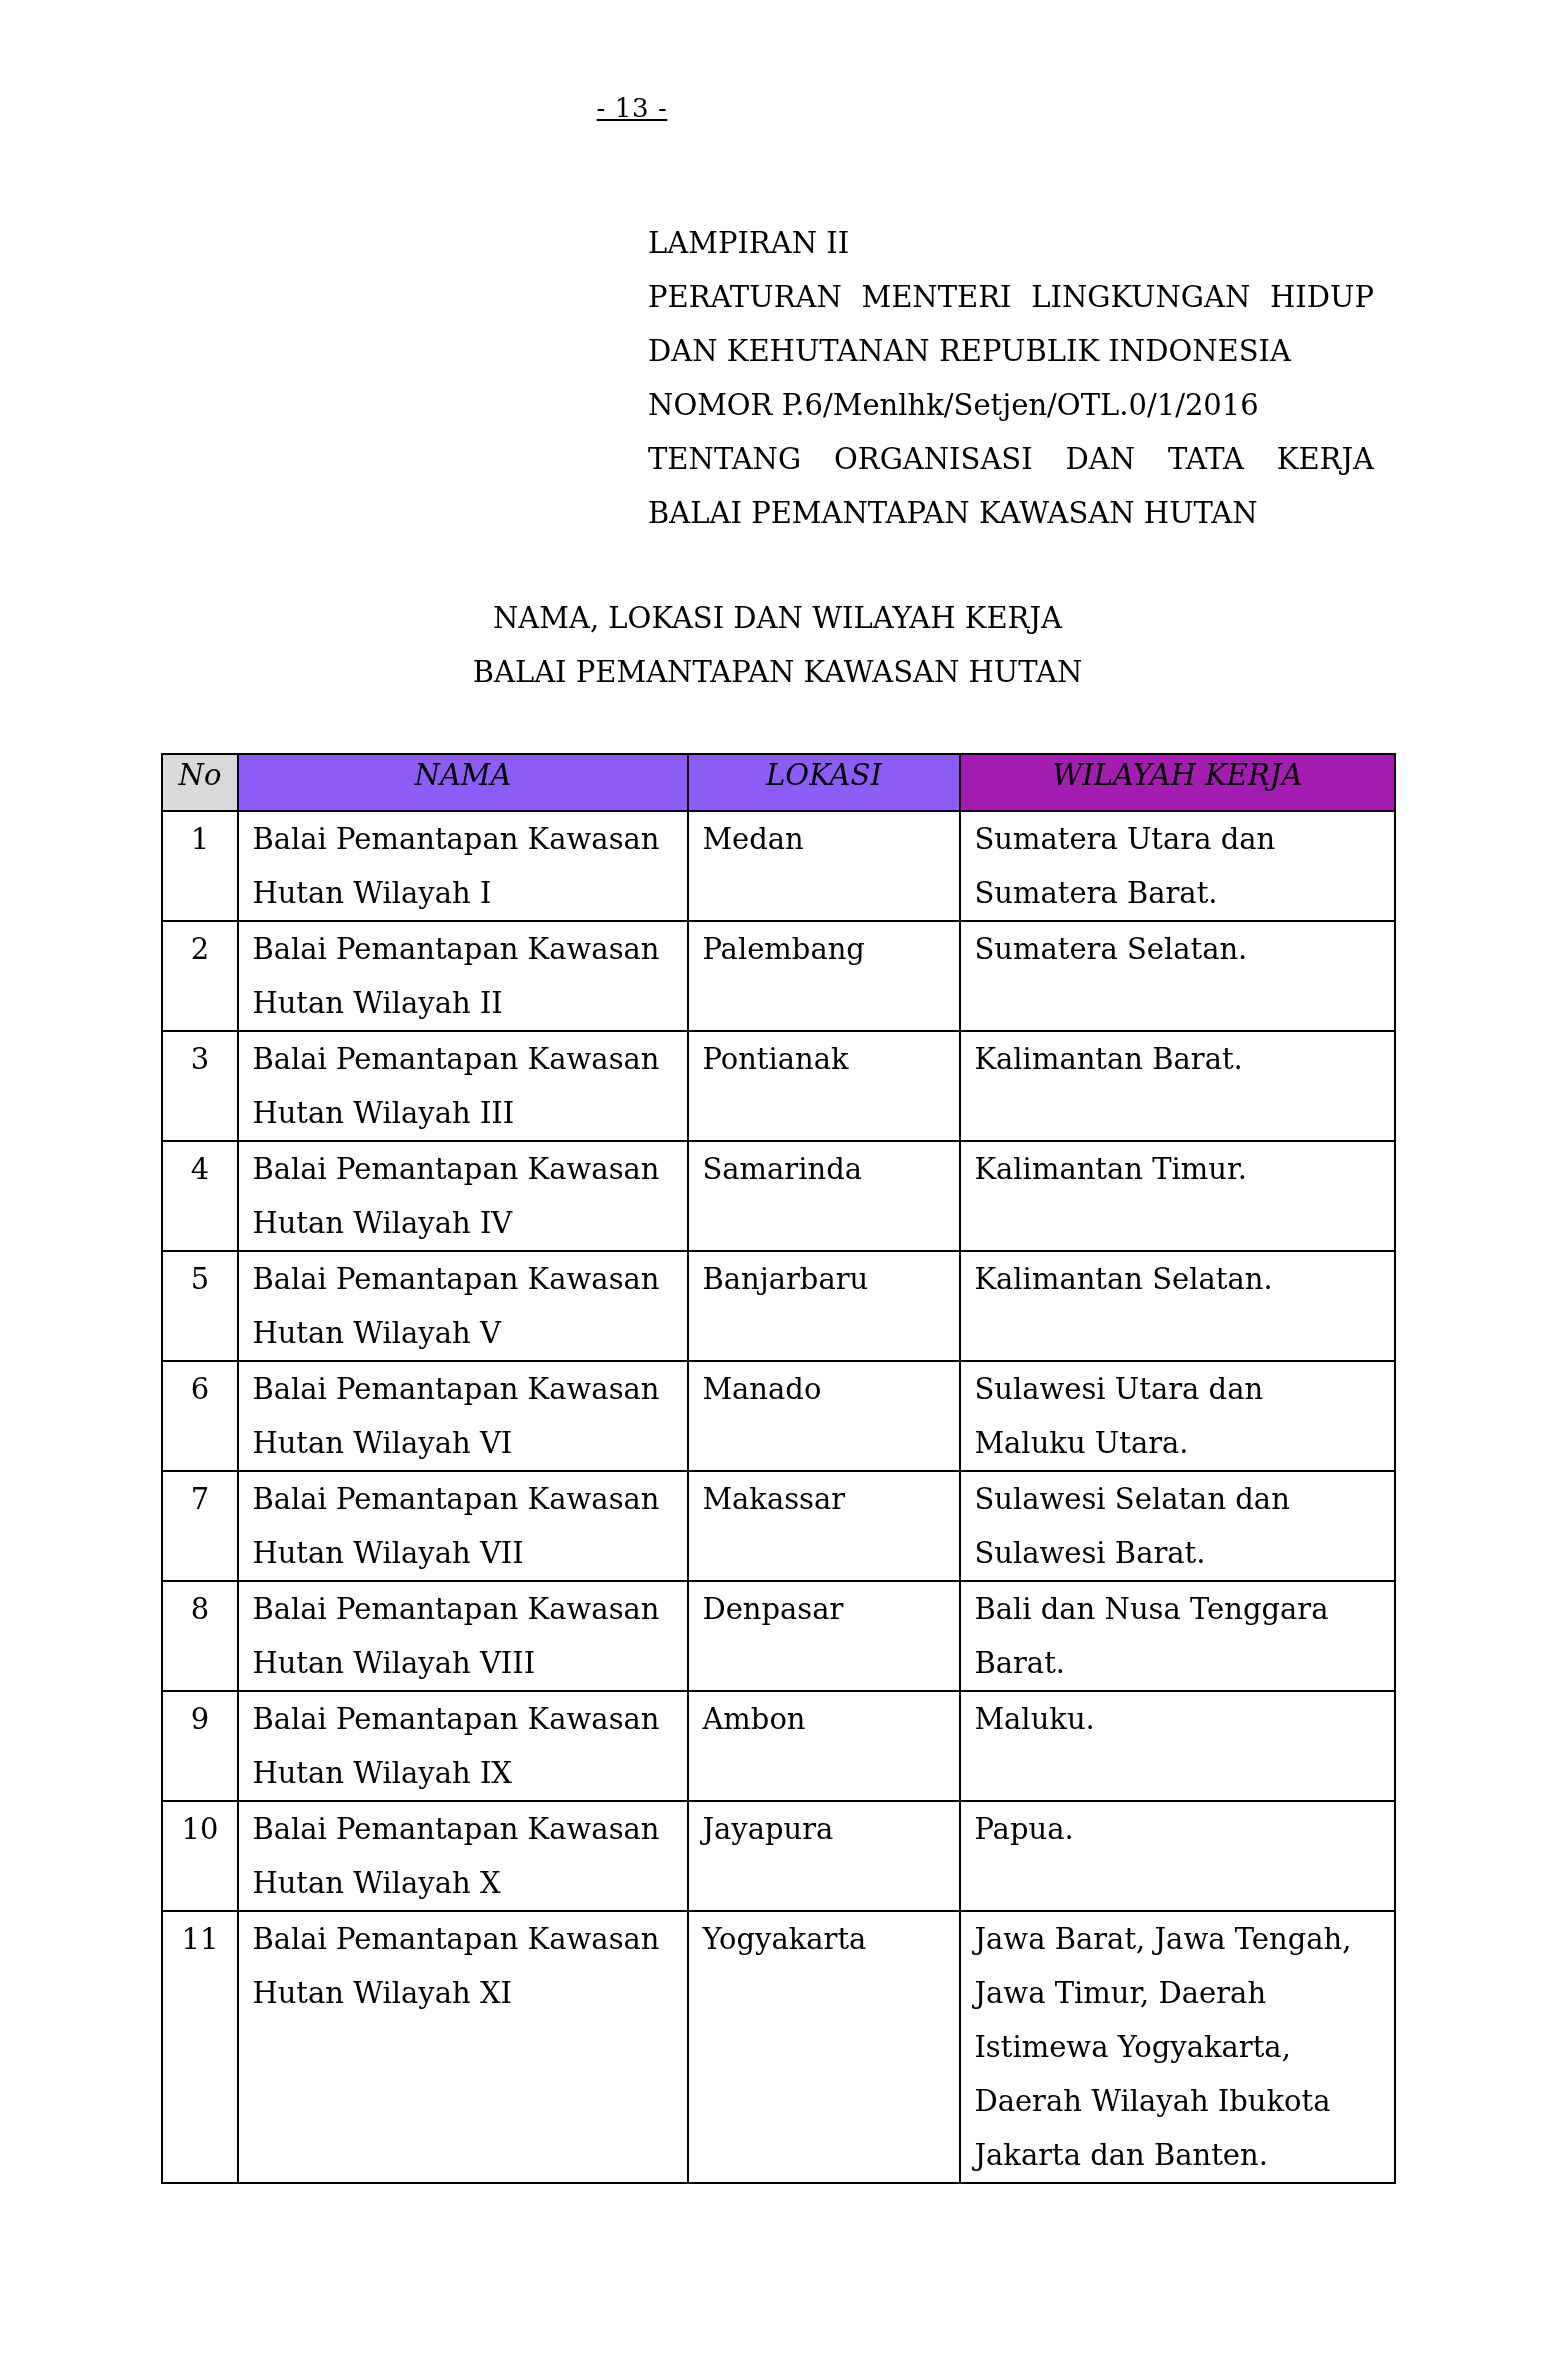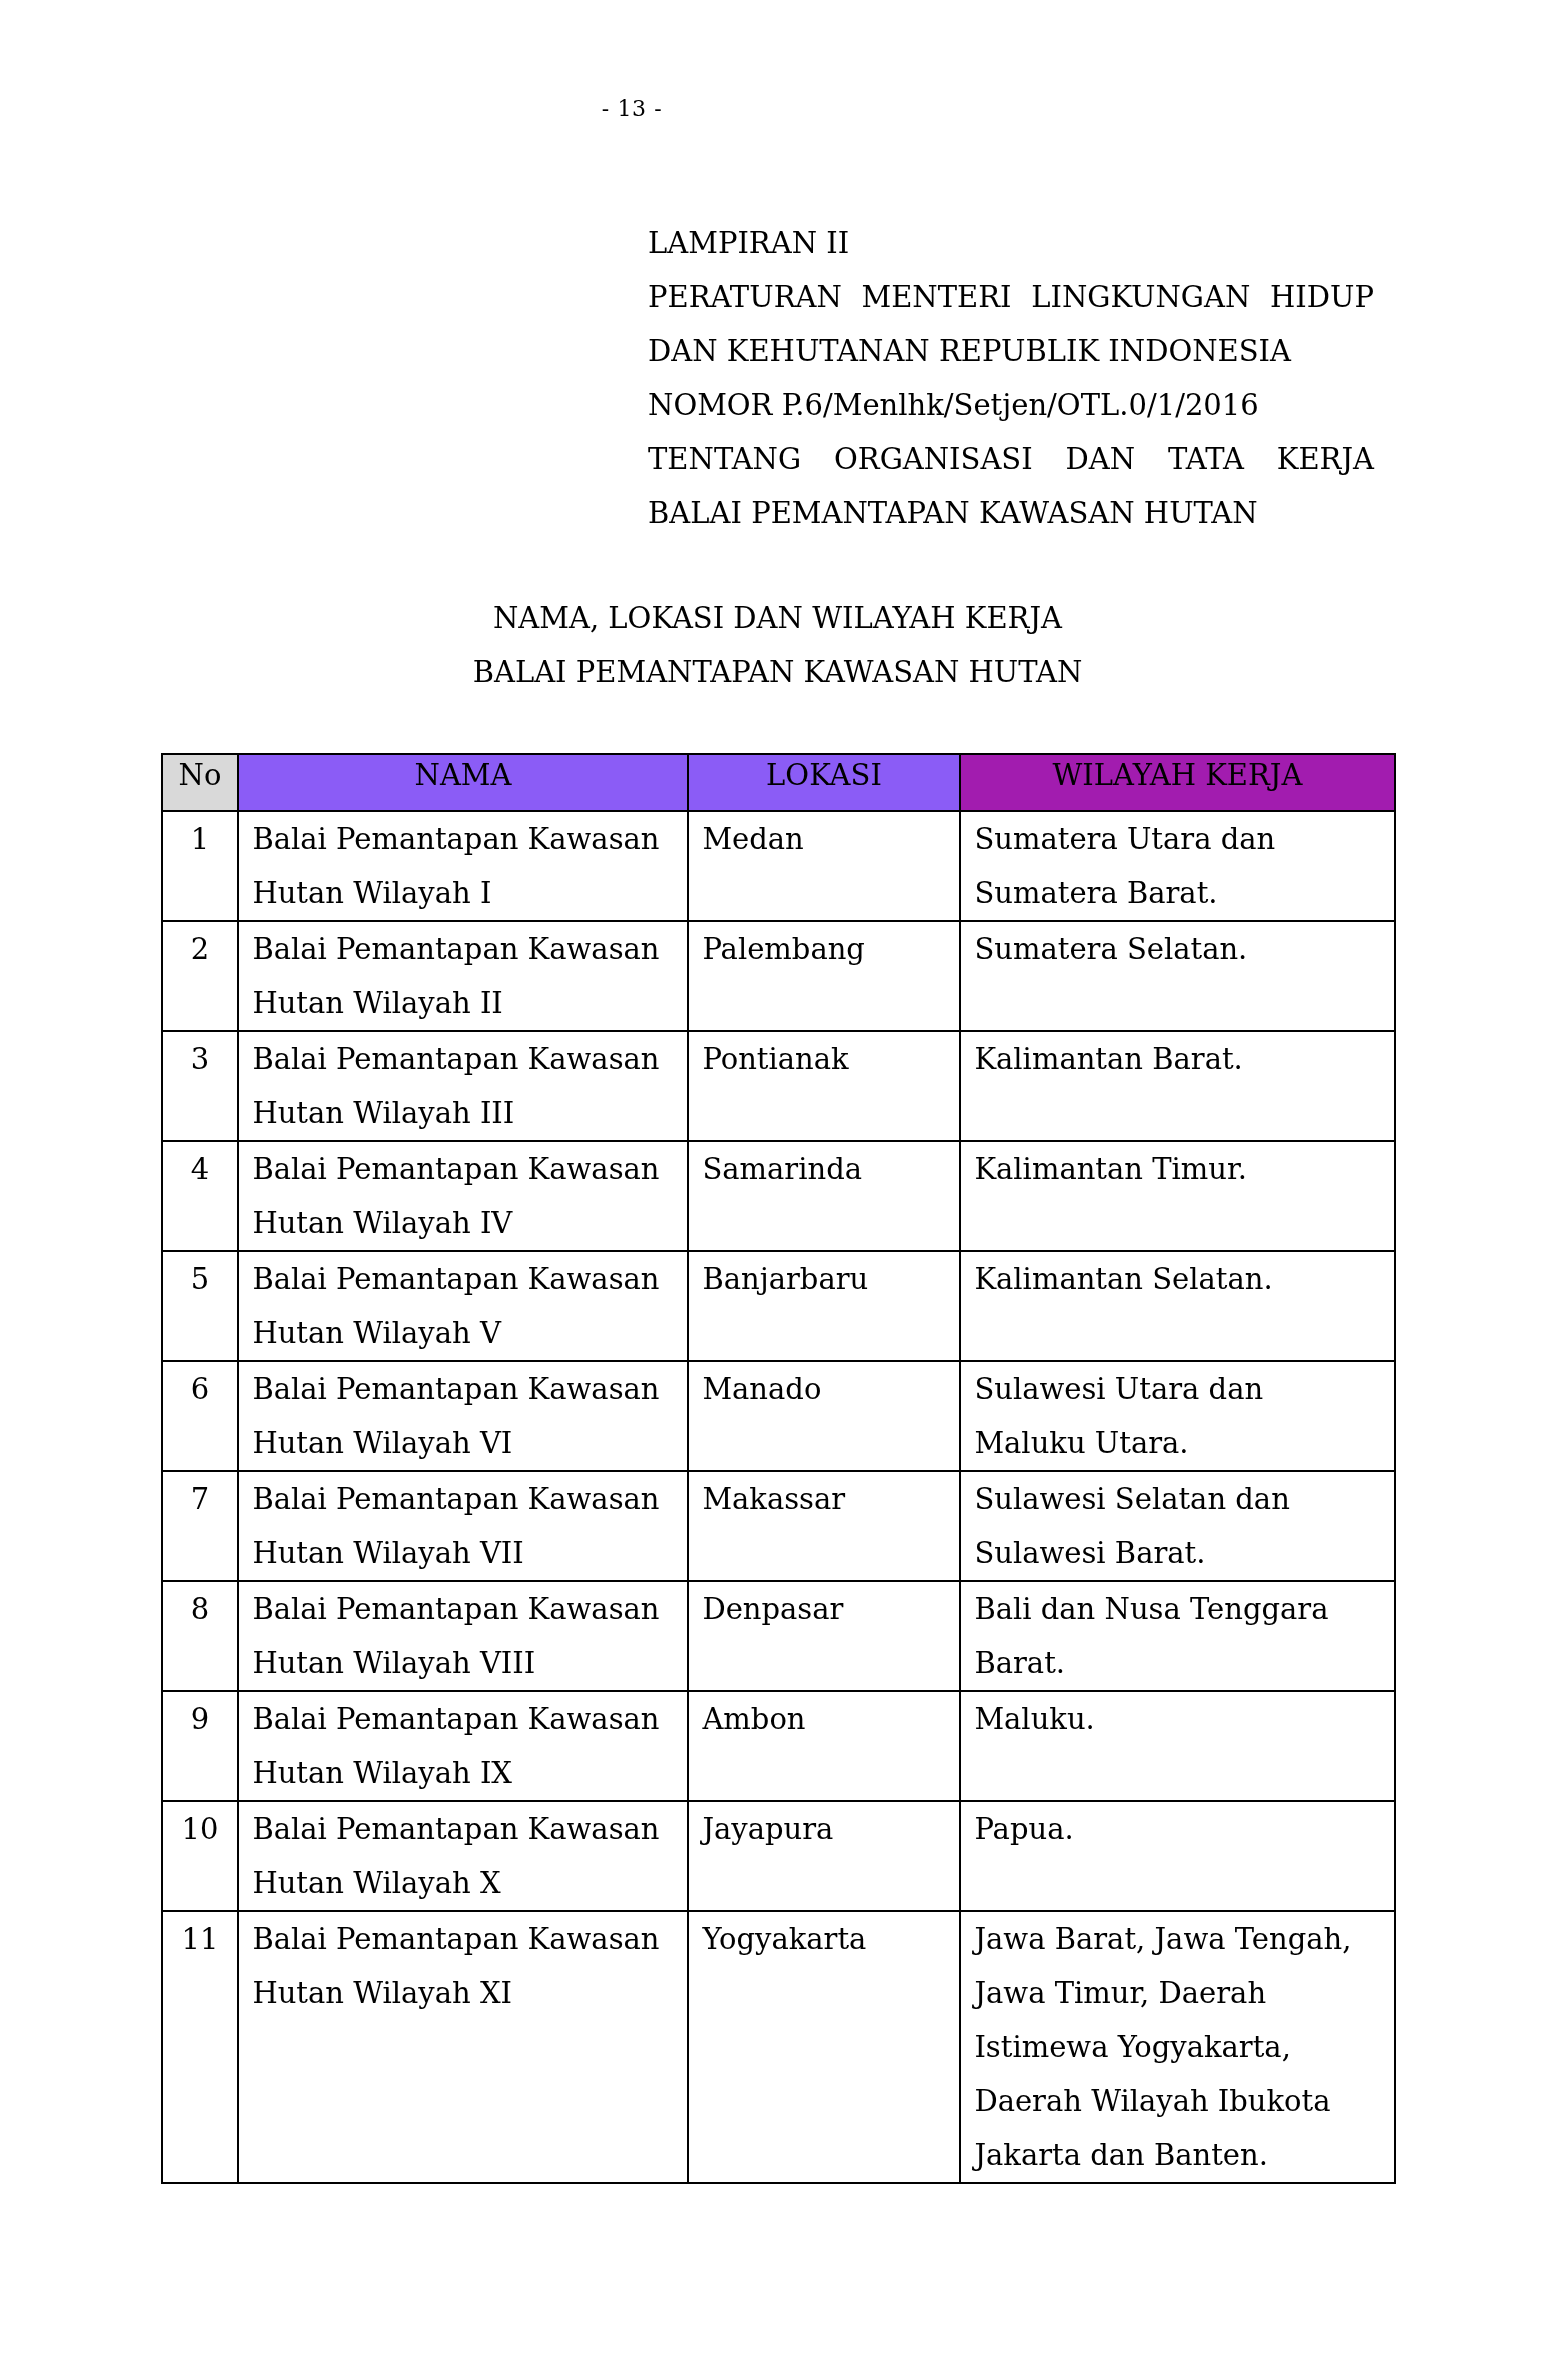--- a/index.html
+++ b/index.html
@@ -14,23 +14,24 @@
     overflow: hidden;
     font-family: "DejaVu Serif", "Liberation Serif", serif;
     color: #000000;
   }
   .page-number {
     position: absolute;
     left: 0;
     width: 1264px;
     top: 90px;
     text-align: center;
-    font-size: 22px;
+    font-size: 26px;
     line-height: 37px;
     letter-spacing: 0.6px;
+    text-decoration: underline;
   }
   .lampiran {
     position: absolute;
     left: 648px;
     top: 216px;
     width: 726px;
     font-size: 29px;
     line-height: 54px;
   }
   .lampiran .line {
@@ -69,20 +70,21 @@
     vertical-align: top;
     padding: 0;
   }
   table.region-table thead th {
     background: #d9d9d9;
     font-weight: normal;
     text-align: center;
     height: 51px;
     line-height: 32px;
     padding-top: 3.7px;
+    font-style: italic;
   }
   table.region-table tbody td {
     line-height: 54px;
     padding-top: 0;
     padding-bottom: 0;
   }
   table.region-table tbody tr {
     height: 109px;
   }
   table.region-table tbody tr.tall {

